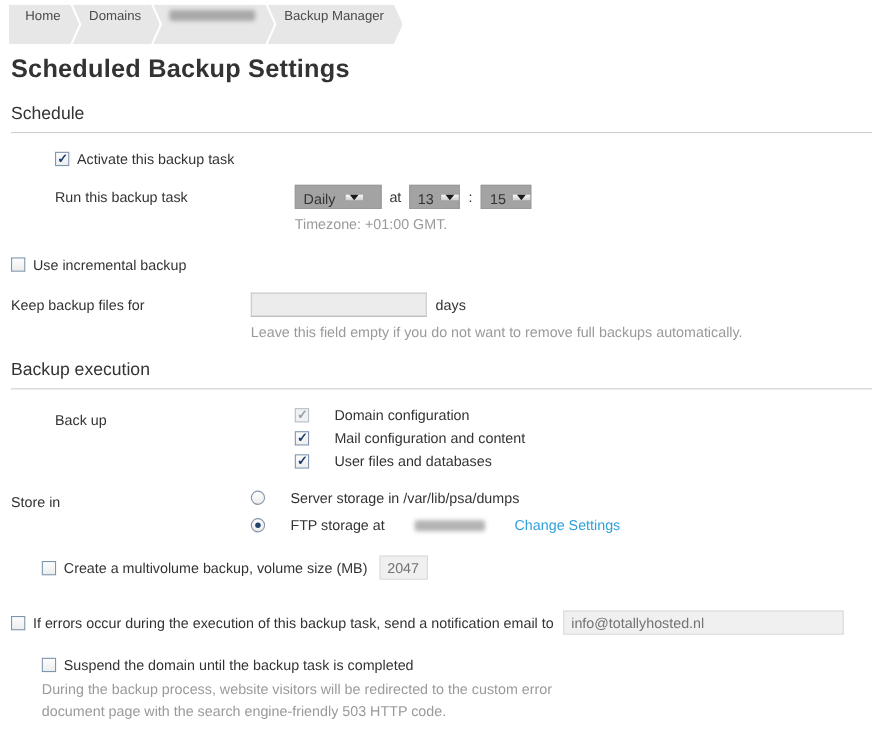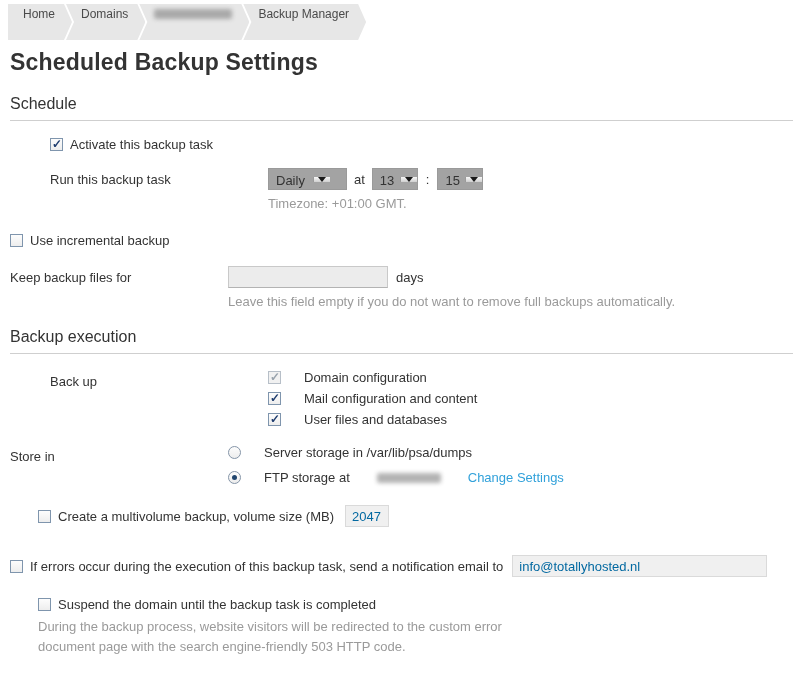--- a/index.html
+++ b/index.html
@@ -50,21 +50,21 @@
     background:linear-gradient(#f7f7f7 0%, #e2e2e2 55%, #cfcfcf 100%);
     display:flex; align-items:center; justify-content:center; }
   .select .btn::after { content:""; width:0; height:0; border-left:4px solid transparent;
     border-right:4px solid transparent; border-top:5px solid #1a1a1a; }
   .sel-period { width:79px; }
   .sel-time { width:46px; }
 
   
   .txt { height:22px; border:1px solid #c9c9c9; border-bottom-color:#b3b3b3;
     background:#ececec; padding:0 6px; font:13px "Liberation Sans", sans-serif; color:#333; }
-  .txt.disabled { color:#0369a1; background:#f0f0f0; border-color:#dadada; }
+  .txt.disabled { color:#737373; background:#f0f0f0; border-color:#dadada; }
 
   .hint { color:#9a9a9a; }
   .link { color:#31a1da; cursor:pointer; text-decoration:none; }
   .blur-ip { display:inline-block; width:64px; height:10px; background:#b3b3b3;
     border-radius:2px; filter:blur(2px); margin:0 4px; }
 
   
   .footer-sep { border:none; border-top:1px solid #e6e6e6; margin-top:37px; }
   .btns { padding:4px 0 0 216px; display:flex; gap:9px; }
   .btn-action { width:90px; height:37px; border:none; color:#fff; font-family:"Liberation Sans", sans-serif;

